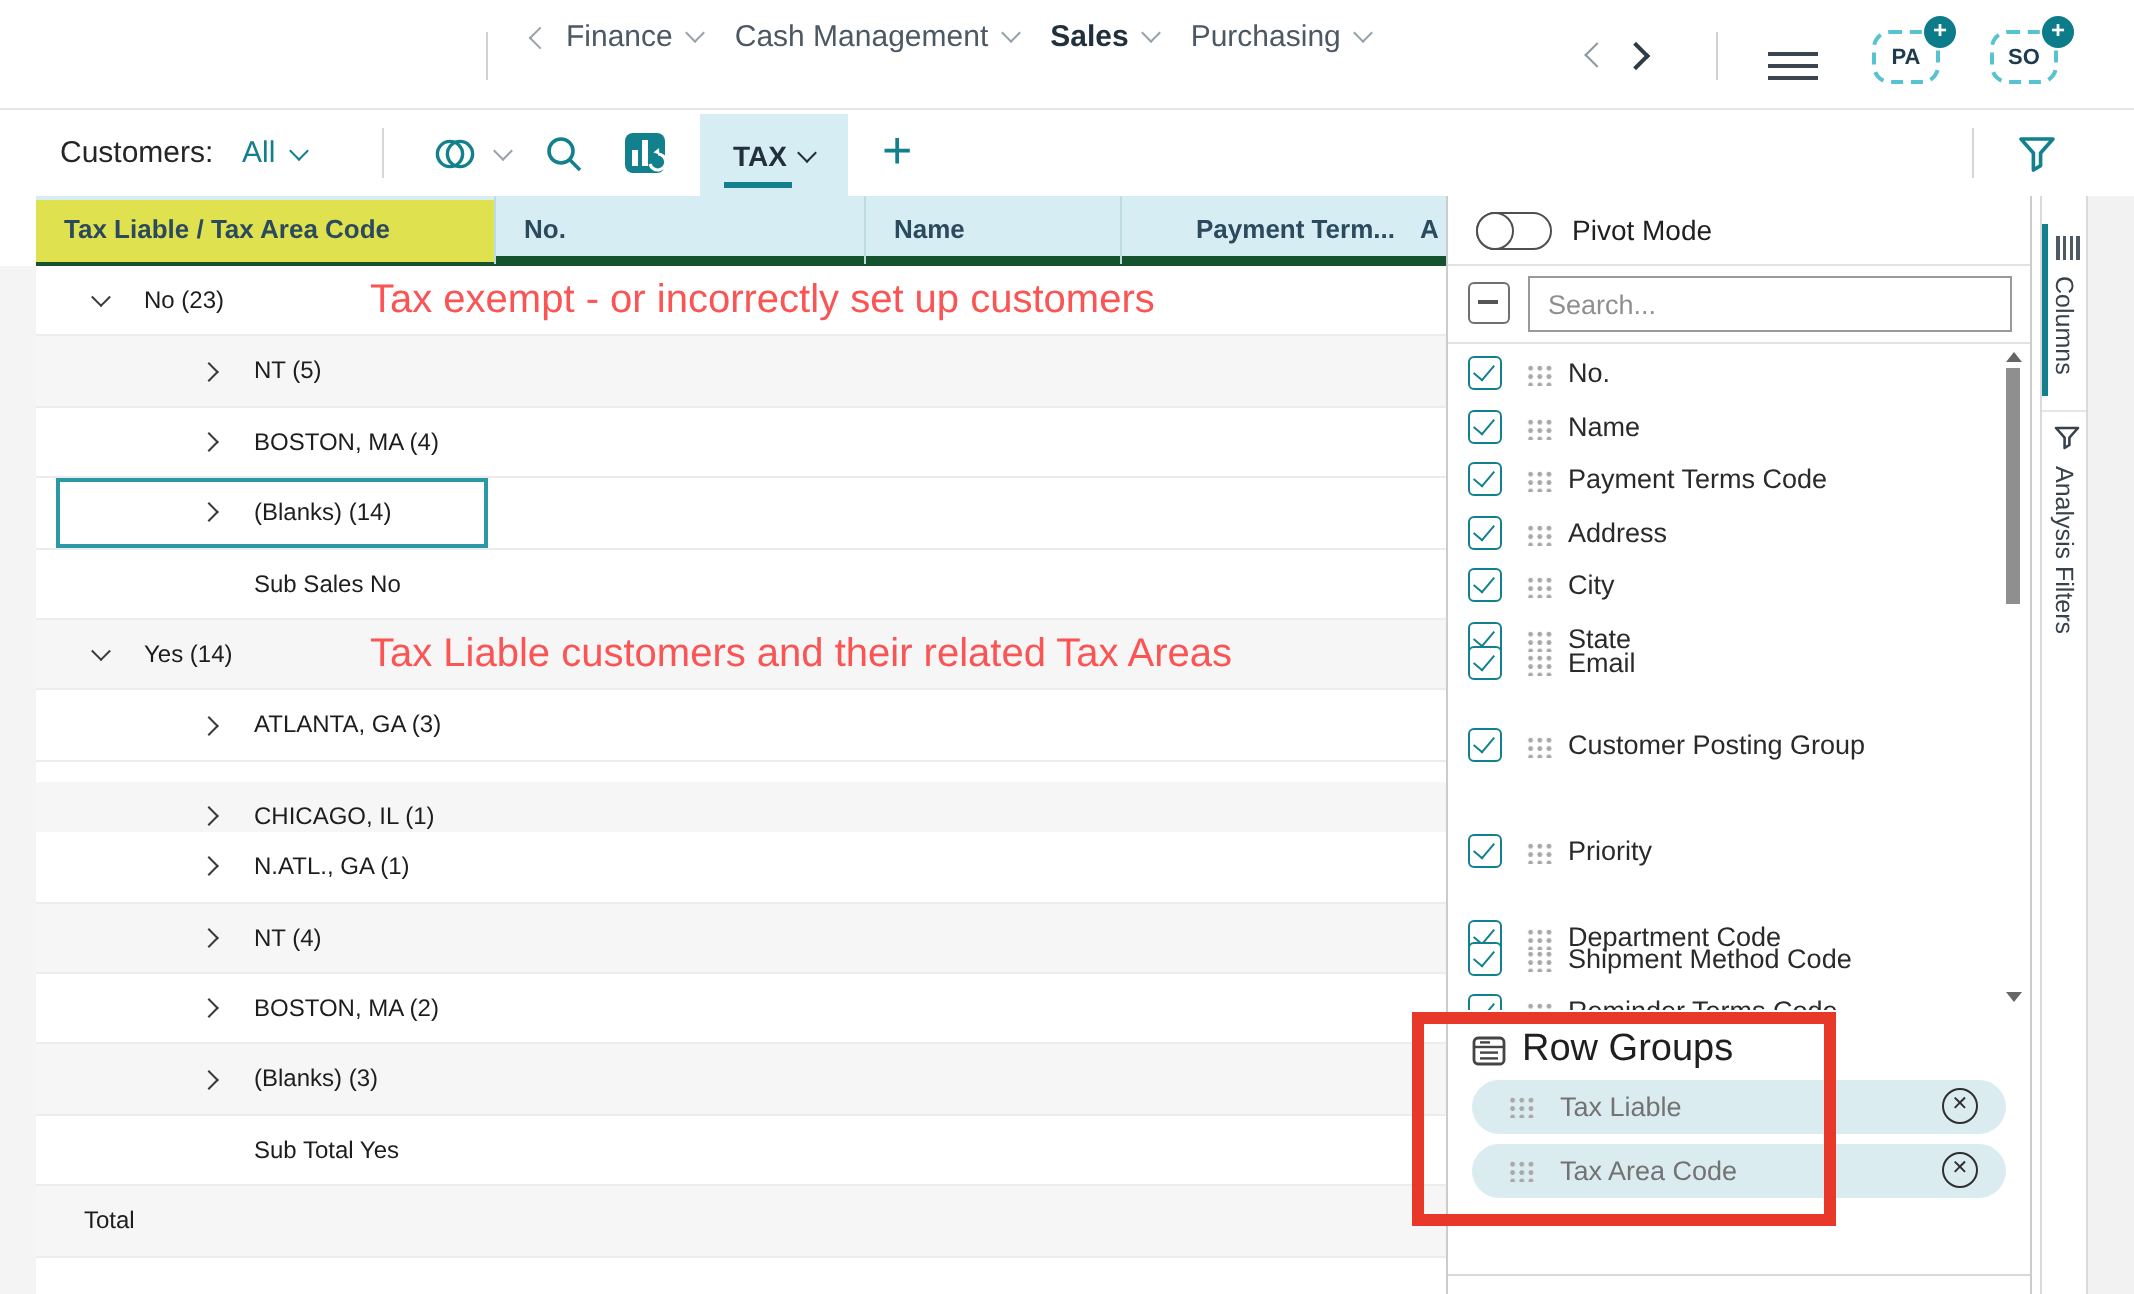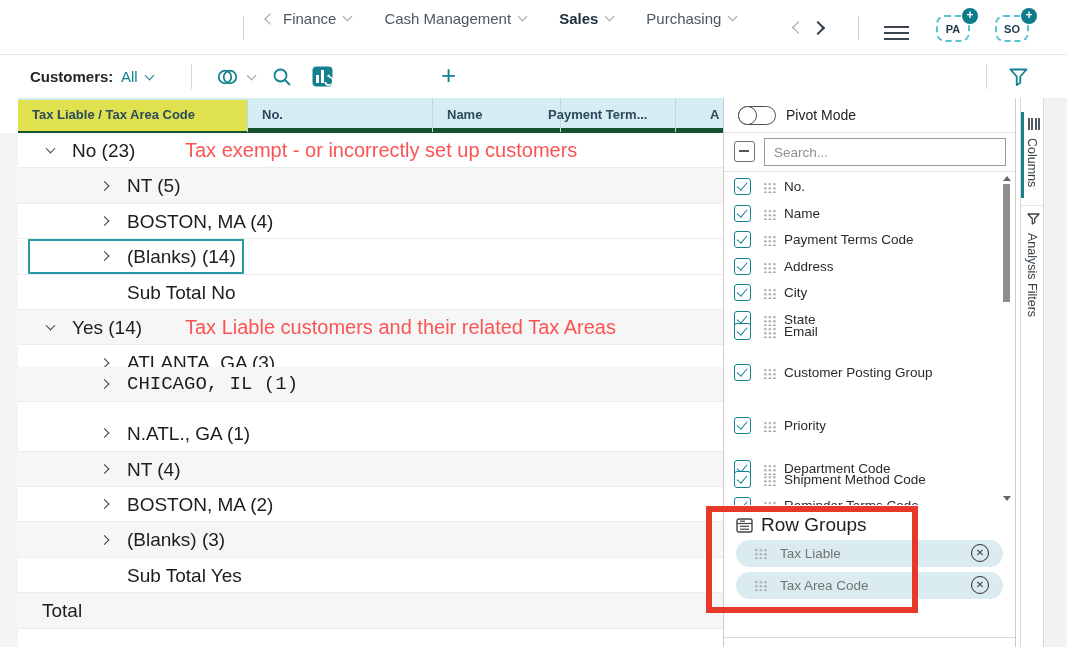--- a/index.html
+++ b/index.html
@@ -12,58 +12,58 @@
     --selection:#2b98a5;
   }
   *{margin:0;padding:0;box-sizing:border-box}
   body{background:#fff;font-family:"Liberation Sans",sans-serif;}
   #app{position:relative;width:1067px;height:647px;background:#fff;overflow:hidden}
 
   
   .topbar{position:absolute;left:0;top:0;width:100%;height:55px;background:#fff;border-bottom:1px solid #e5e5e5}
   .company{position:absolute;left:30px;top:0;height:55px;line-height:55px;font-size:21px;color:#1d3b5c;white-space:nowrap}
   .vdiv{position:absolute;top:16px;width:1px;height:24px;background:#d2d2d2}
-  .topnav{position:absolute;left:266px;top:0;height:37px;display:flex;align-items:center;gap:33px;font-size:15px;color:#4c5964;white-space:nowrap}
+  .topnav{position:absolute;left:266px;top:0;height:37px;display:flex;align-items:center;gap:16px;font-size:15px;color:#4c5964;white-space:nowrap}
   .nav-item{display:flex;align-items:center;cursor:pointer}
   .nav-item.bold .nav-label{color:#20303d;font-weight:700}
   .sm-chev{width:7px;height:7px;border-right:1.4px solid #97a3ab;border-bottom:1.4px solid #97a3ab;transform:rotate(45deg);display:inline-block;margin-left:8px;margin-top:-4px}
   .back-chev{width:8px;height:8px;border-left:1.4px solid #97a3ab;border-bottom:1.4px solid #97a3ab;transform:rotate(45deg);display:inline-block;margin-right:9px}
   .nav-scroll{position:absolute;left:794px;top:0;height:55px;display:flex;align-items:center;gap:10px}
   .scroll-l{width:9px;height:9px;border-left:1.3px solid #8c99a2;border-bottom:1.3px solid #8c99a2;transform:rotate(45deg)}
   .scroll-r{width:10px;height:10px;border-right:2px solid #2f3b45;border-bottom:2px solid #2f3b45;transform:rotate(-45deg)}
   .menu-icon{position:absolute;left:884px;top:26px;width:25px;cursor:pointer}
   .menu-icon span{display:block;height:2px;background:#3c4650;margin-bottom:4px}
   .badges{position:absolute;left:936px;top:15px;display:flex;gap:23px}
   .badge{position:relative;width:36px;height:27px;cursor:pointer}
   .badge-hex{width:34px;height:27px;border:2px dashed #56c2d2;border-radius:9px;background:#fff;display:flex;align-items:center;justify-content:center;font-size:11px;font-weight:700;color:#1e3a4f}
   .badge-plus{position:absolute;right:-6px;top:-7px;width:16px;height:16px;border-radius:50%;background:#0d7c8a;color:#fff;font-size:12px;line-height:15px;text-align:center;font-weight:700}
 
   
   .toolbar{position:absolute;left:0;top:55px;width:100%;height:43px;background:#fff}
-  .customers-label{position:absolute;left:30px;top:0;line-height:43px;font-size:15px;font-weight:700;color:#252525}
+  .customers-label{position:absolute;left:30px;top:0;line-height:43px;font-size:15px;font-weight:400;color:#252525}
   .filter-all{position:absolute;left:121px;top:0;line-height:43px;font-size:15px;color:var(--accent);display:flex;align-items:center;height:43px;cursor:pointer}
   .filter-all .sm-chev{border-color:var(--accent);margin-top:-2px}
   .tdiv{position:absolute;top:9px;width:1px;height:25px;background:#d6d6d6}
   .icon-btn{position:absolute;top:0;height:43px;display:flex;align-items:center;cursor:pointer}
   .tax-tab{position:absolute;left:350px;top:2px;width:74px;height:41px;background:var(--header-bg);display:flex;align-items:center;justify-content:center;gap:7px;font-size:14px;font-weight:700;color:#22303d;cursor:pointer}
   .tax-tab .sm-chev{border-color:#22303d;margin-left:0;margin-top:-3px}
   .tax-underline{position:absolute;left:12px;bottom:4px;width:34px;height:3px;background:var(--accent)}
   .plus-btn{position:absolute;left:441px;top:0;height:43px;line-height:41px;font-size:26px;font-weight:300;color:var(--accent);cursor:pointer}
 
   
   .grid-header{position:absolute;left:18px;top:98px;width:705px;height:35px;background:var(--header-bg);border-bottom:5px solid #14532d}
   .hcell{position:absolute;top:0;height:34px;line-height:34px;font-size:13px;font-weight:600;color:#2c4a5e;padding-left:14px;border-right:1px solid #bedbe3;overflow:hidden;white-space:nowrap;cursor:pointer}
   .hcell .htxt{position:relative;z-index:1}
-  .c0{left:0;width:230px}.c1{left:230px;width:185px}.c2{left:415px;width:128px}.c3{left:516px;width:142px}.c4{left:685px;width:20px;border-right:none;padding-left:7px}
+  .c0{left:0;width:230px}.c1{left:230px;width:185px}.c2{left:415px;width:128px}.c3{left:566px;width:142px}.c4{left:685px;width:20px;border-right:none;padding-left:7px}
   .hl{position:absolute;left:-4px;top:2px;width:233px;height:31px;background:var(--highlight-yellow);z-index:0}
   .margin-strip{position:absolute;left:0;top:133px;width:18px;height:514px;background:#f4f4f4}
   .grid-body{position:absolute;left:0;top:133px;width:723px;height:514px;overflow:hidden}
   .grow{position:absolute;left:18px;width:705px;height:35.4px;background:#fff;border-bottom:1px solid #ececec;cursor:pointer}
   .grow.shaded{background:#f6f6f6}
-  .grow .lbl{position:absolute;top:0;line-height:35px;font-size:19px;color:#1d1d1d;white-space:nowrap}
+  .grow .lbl{position:absolute;top:0;line-height:35px;font-size:12px;color:#1d1d1d;white-space:nowrap}
   .t-group .lbl{left:54px}
   .t-child .lbl{left:109px}
   .t-subtotal .lbl{left:109px}
   .t-total .lbl{left:24px}
   .chev{position:absolute;top:50%;width:7px;height:7px;border-right:1.5px solid #3a3a3a;border-bottom:1.5px solid #3a3a3a;cursor:pointer}
   .chev.down{transform:translateY(-70%) rotate(45deg)}
   .chev.right{transform:translateY(-50%) rotate(-45deg)}
   .t-group .chev{left:29px}
   .t-child .chev{left:83px}
   .annotation{position:absolute;left:167px;top:0;line-height:34px;font-size:20px;color:var(--annotation-red);white-space:nowrap;z-index:3}
@@ -189,20 +189,25 @@
     </div>
     <div class="icon-btn" style="left:312px">
       <svg width="21" height="21" viewBox="0 0 21 21">
         <rect x="0.5" y="0.5" width="20" height="20" rx="4" fill="#12808d"></rect>
         <rect x="4" y="9" width="3" height="8" fill="#fff"></rect>
         <rect x="9" y="4" width="3" height="13" fill="#fff"></rect>
         <path d="M13 16 a4 4 0 1 0 4 -5" fill="none" stroke="#fff" stroke-width="1.6"></path>
         <path d="M17.5 8 l0.2 3.2 -3 -1" fill="#fff"></path>
       </svg>
     </div>
+    <div class="tax-tab">
+      <span>TAX</span>
+        <span class="sm-chev"></span>
+      <div class="tax-underline"></div>
+    </div>
     <div class="plus-btn">+</div>
     <div class="tdiv" style="left:986px"></div>
     <div class="icon-btn" style="left:1008px">
       <svg width="21" height="20" viewBox="0 0 21 20">
         <path d="M2.5 2.5 h16 l-6.2 7 v6.3 l-3.6 2.2 v-8.5 z" fill="none" stroke="#12808d" stroke-width="1.8" stroke-linejoin="round"></path>
       </svg>
     </div>
   </div>
 
   <div class="grid-header" id="grid-header">
@@ -257,39 +262,39 @@
 
   <div class="grow t-child" style="top: 106.2px;">
     <div class="selbox"></div>
     <span class="chev right"></span>
     <span class="lbl">(Blanks) (14)</span>
 
   </div>
 
   <div class="grow t-subtotal" style="top: 141.6px;">
 
-    <span class="lbl">Sub Total No</span>
+    <span class="lbl">Sub Sales No</span>
 
   </div>
 
   <div class="grow t-group shaded" style="top: 177px;">
 
     <span class="chev down"></span>
     <span class="lbl">Yes (14)</span>
     <span class="annotation">Tax Liable customers and their related Tax Areas</span>
   </div>
 
   <div class="grow t-child" style="top: 212.4px;">
 
     <span class="chev right"></span>
     <span class="lbl">ATLANTA, GA (3)</span>
 
   </div>
 
-  <div class="grow t-child shaded" style="top: 234px; font-family: Liberation Mono, monospace;">
+  <div class="grow t-child shaded" style="top: 258px;">
 
     <span class="chev right"></span>
     <span class="lbl">CHICAGO, IL (1)</span>
 
   </div>
 
   <div class="grow t-child" style="top: 283.2px;">
 
     <span class="chev right"></span>
     <span class="lbl">N.ATL., GA (1)</span>

